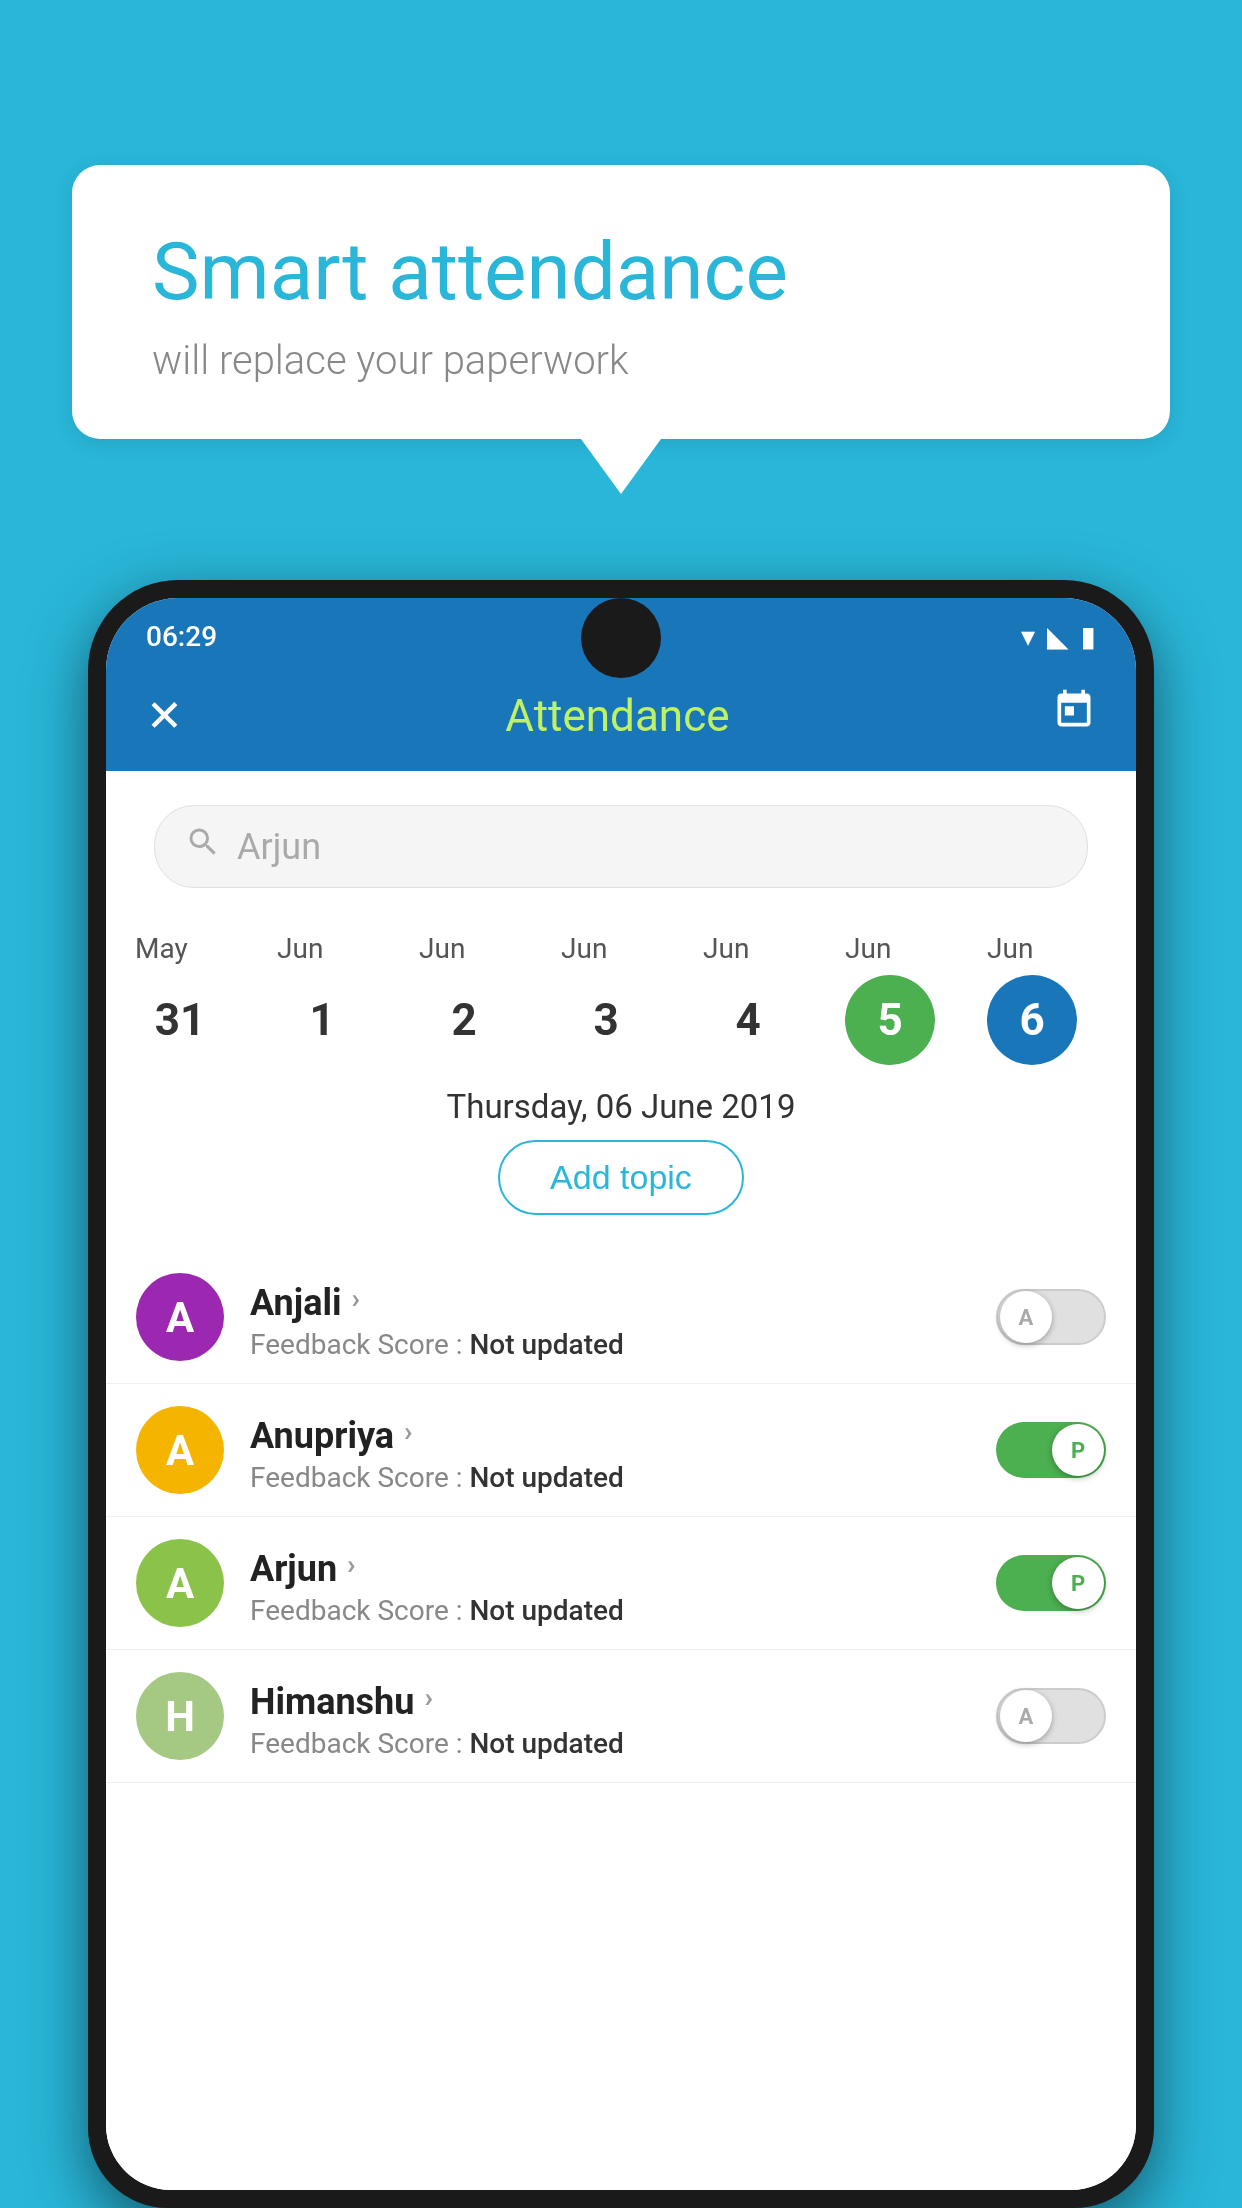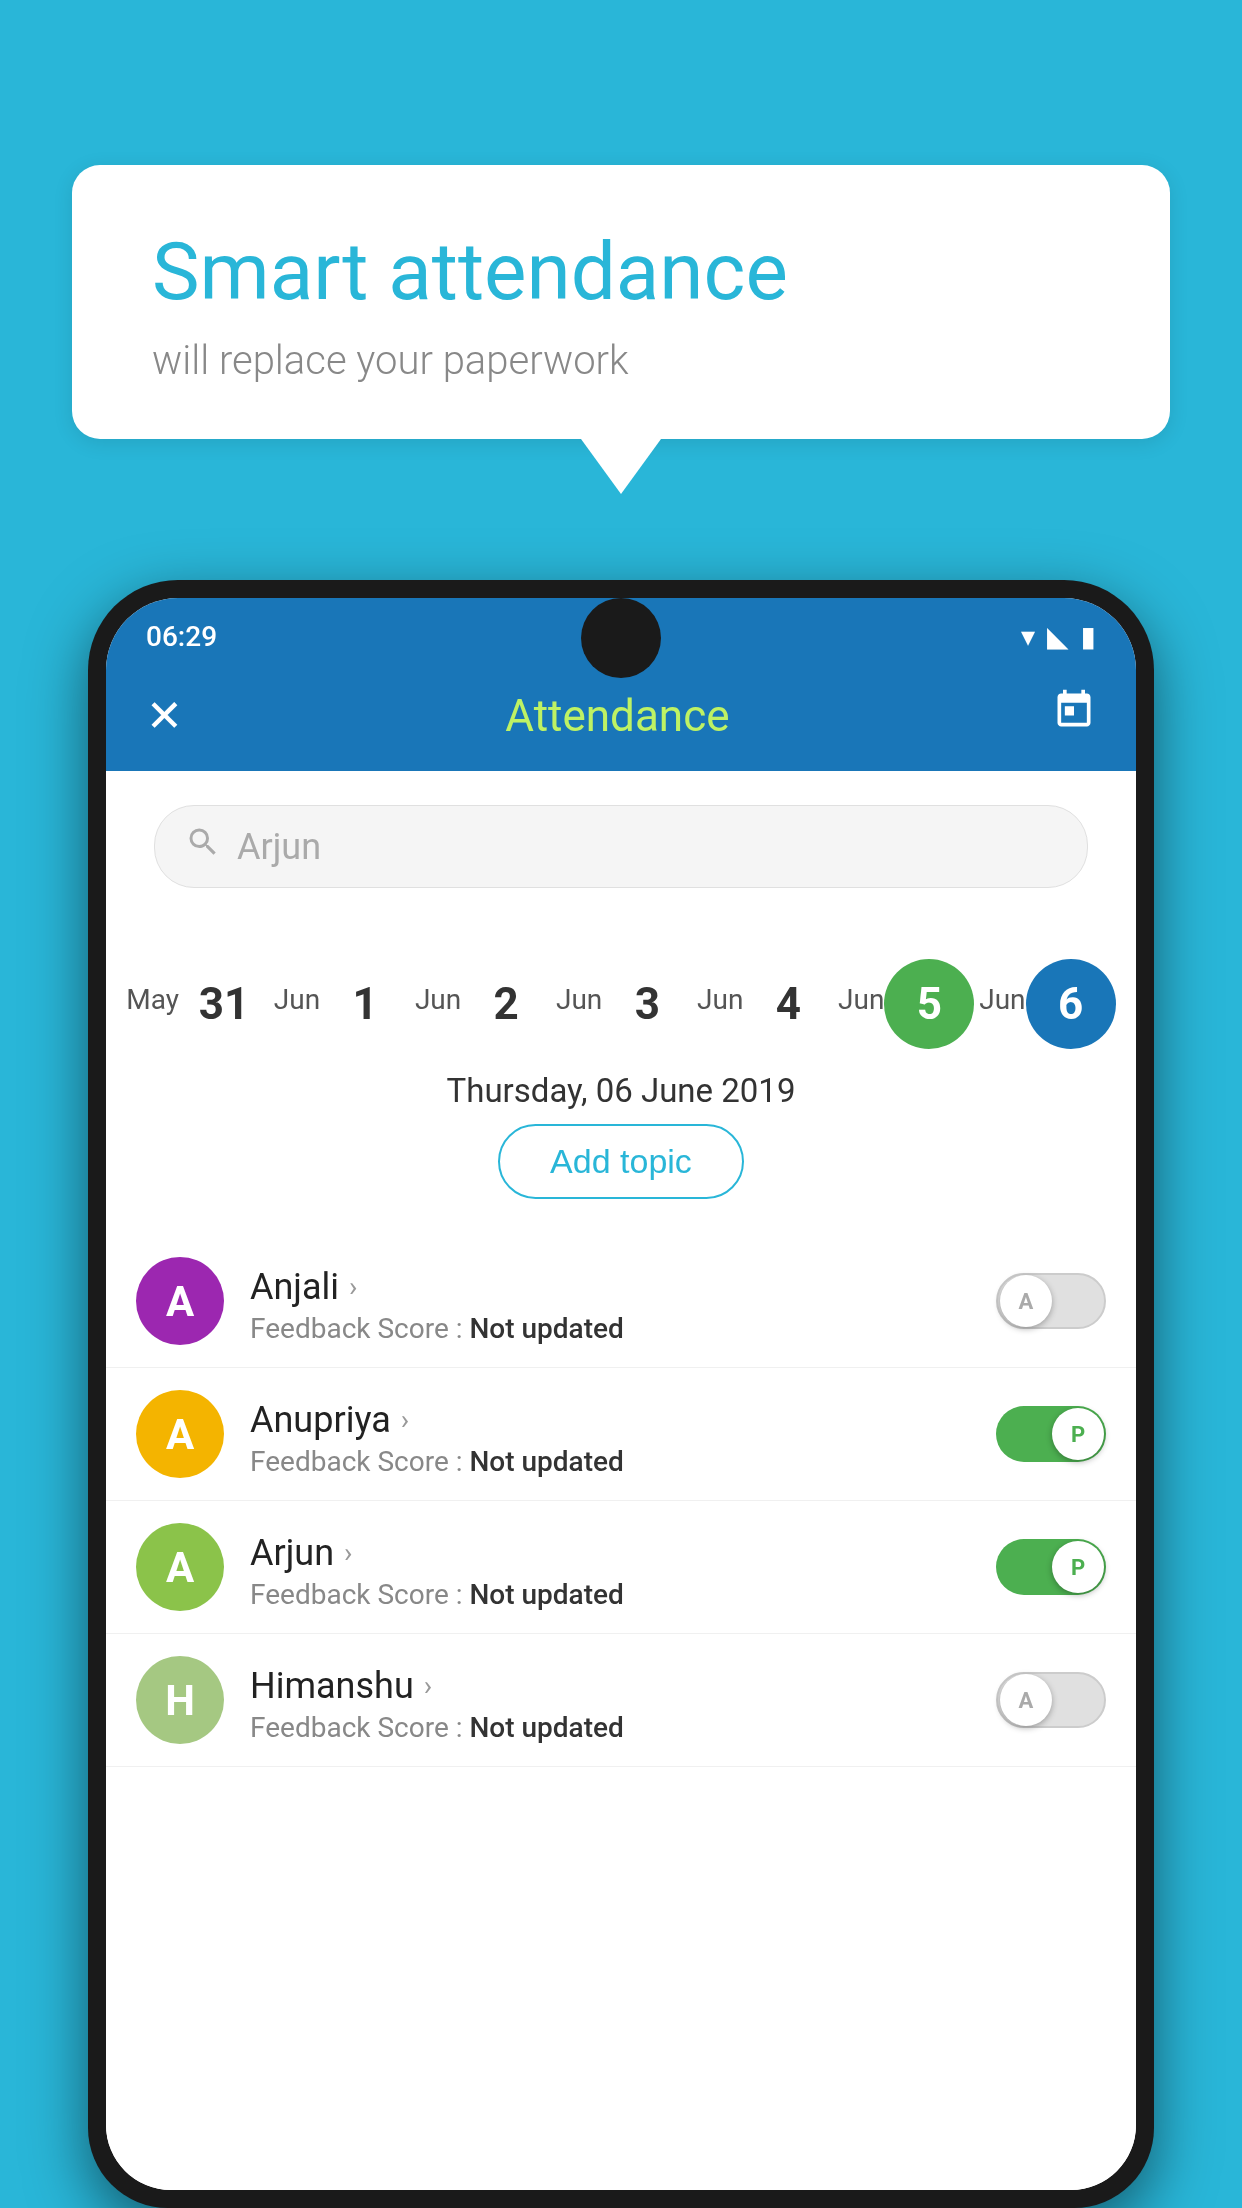--- a/index.html
+++ b/index.html
@@ -144,24 +144,22 @@
 
     
     .calendar-strip {
       display: flex;
       justify-content: space-around;
       padding: 16px 18px 0;
       background: white;
     }
     .cal-day {
       display: flex;
-      flex-direction: row;
-      align-items: center;
+      flex-direction: column;
       min-width: 120px;
-      margin-top: 27px;
     }
     .cal-month {
       font-size: 28px;
       color: #555;
       margin-bottom: 10px;
     }
     .cal-date {
       width: 90px;
       height: 90px;
       border-radius: 50%;
@@ -239,24 +237,24 @@
       font-weight: 700;
       color: white;
       margin-right: 26px;
       flex-shrink: 0;
     }
     .student-info {
       flex: 1;
     }
     .student-name {
       font-size: 36px;
-      font-weight: 400;
+      font-weight: 700;
       color: #222;
       display: flex;
-      align-items: center;
+      align-items: flex-start;
       gap: 10px;
       margin-top: 8px;
     }
     .student-name .chevron {
       font-size: 28px;
       color: #999;
     }
     .student-feedback {
       font-size: 28px;
       color: #888;

